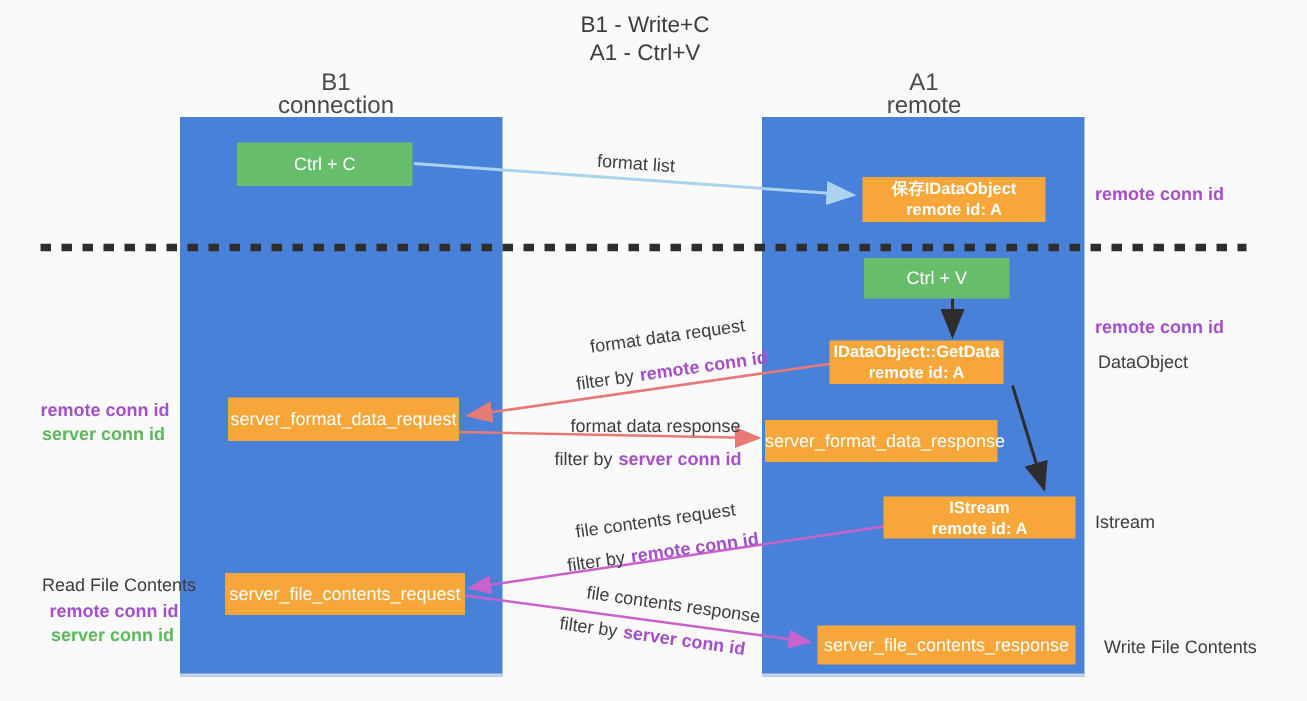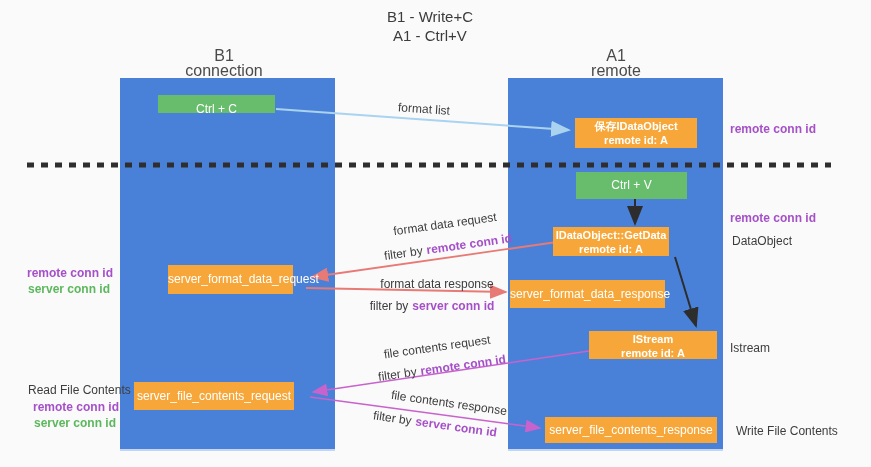--- a/index.html
+++ b/index.html
@@ -89,44 +89,44 @@
 
     <line x1="571" y1="240" x2="312" y2="277" stroke="#e87a76" stroke-width="1.8" marker-end="url(#ah-salmon)"></line>
 
     <line x1="306" y1="288" x2="506" y2="292" stroke="#e87a76" stroke-width="1.8" marker-end="url(#ah-salmon)"></line>
 
     <line x1="589" y1="351" x2="313" y2="392" stroke="#c862cc" stroke-width="1.6" marker-end="url(#ah-magenta)"></line>
 
     <line x1="310" y1="397" x2="540" y2="428" stroke="#c862cc" stroke-width="1.6" marker-end="url(#ah-magenta)"></line>
   </svg>
 
-  <div class="box green" style="left:158px;top:95px;width:117px;height:18px;line-height:29px">Ctrl + C</div>
+  <div class="box green" style="left:158px;top:95px;width:117px;height:29px;line-height:29px">Ctrl + C</div>
 
   <div class="box orange twoline" style="left:575px;top:118px;width:122px;height:29px">
     <span class="bl">保存IDataObject</span>
     <span class="bl">remote id: A</span>
   </div>
 
-  <div class="box green" style="left:576px;top:172px;width:111px;height:27px;line-height:27px">Ctrl + V</div>
+  <div class="box green" style="left:576px;top:172px;width:97px;height:27px;line-height:27px">Ctrl + V</div>
 
   <div class="box orange twoline" style="left:553px;top:227px;width:116px;height:28px">
     <span class="bl">IDataObject::GetData</span>
     <span class="bl">remote id: A</span>
   </div>
 
-  <div class="box orange" style="left:168px;top:265px;width:125px;height:29px;line-height:29px">server_format_data_request</div>
+  <div class="box orange" style="left:152px;top:265px;width:154px;height:29px;line-height:29px">server_format_data_request</div>
 
   <div class="box orange" style="left:510px;top:280px;width:155px;height:28px;line-height:28px">server_format_data_response</div>
 
   <div class="box orange twoline" style="left:589px;top:331px;width:128px;height:27px">
     <span class="bl">IStream</span>
     <span class="bl">remote id: A</span>
   </div>
 
-  <div class="box orange" style="left:134px;top:382px;width:160px;height:28px;line-height:28px">server_file_contents_request</div>
+  <div class="box orange" style="left:150px;top:382px;width:160px;height:28px;line-height:28px">server_file_contents_request</div>
 
   <div class="box orange" style="left:545px;top:417px;width:172px;height:26px;line-height:26px">server_file_contents_response</div>
 
   <div class="lbl rot-sl" style="left:424px;top:109px">format list</div>
 
   <div class="lbl rot-up" style="left:445px;top:224px">format data request</div>
   <div class="lbl rot-up" style="left:448px;top:247px">
     <span class="gap">filter by</span><span class="purple">remote conn id</span>
   </div>
 

